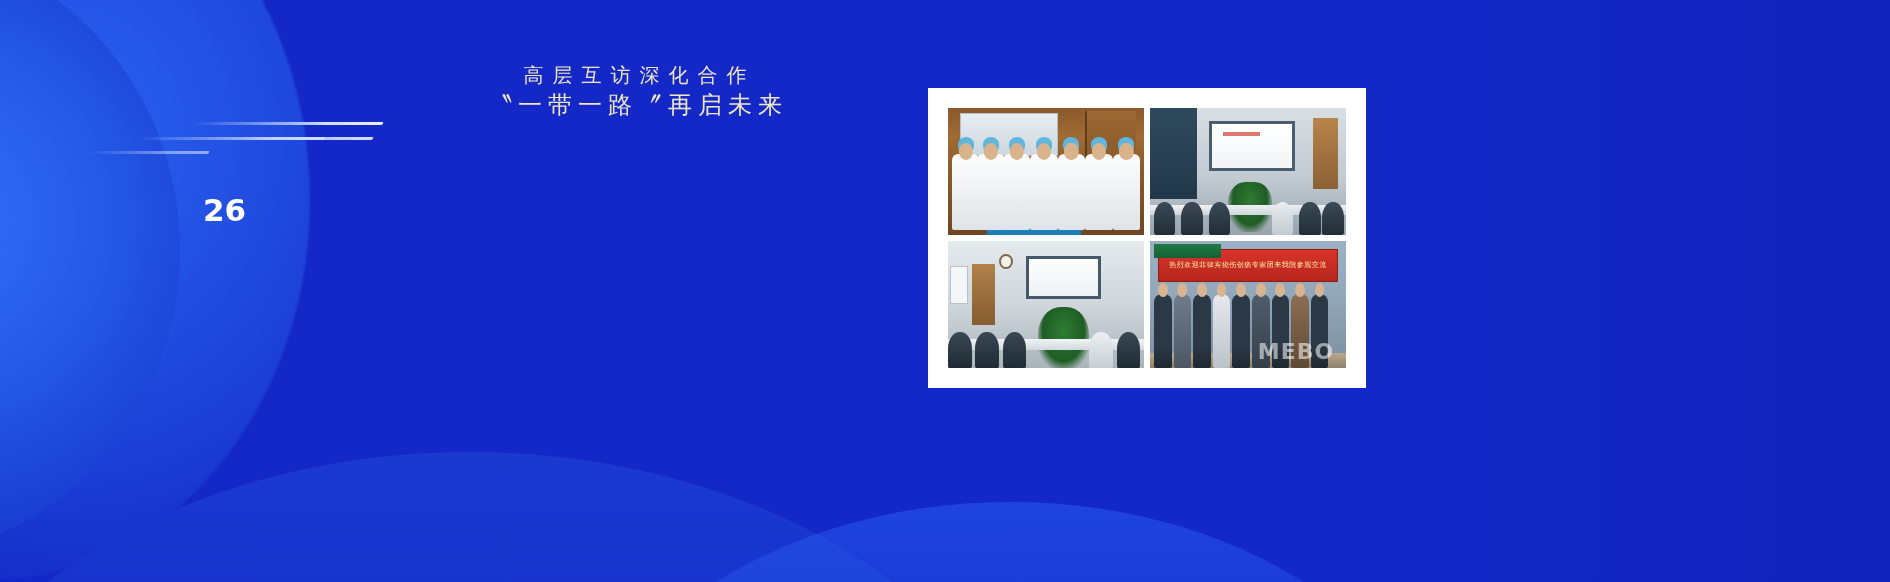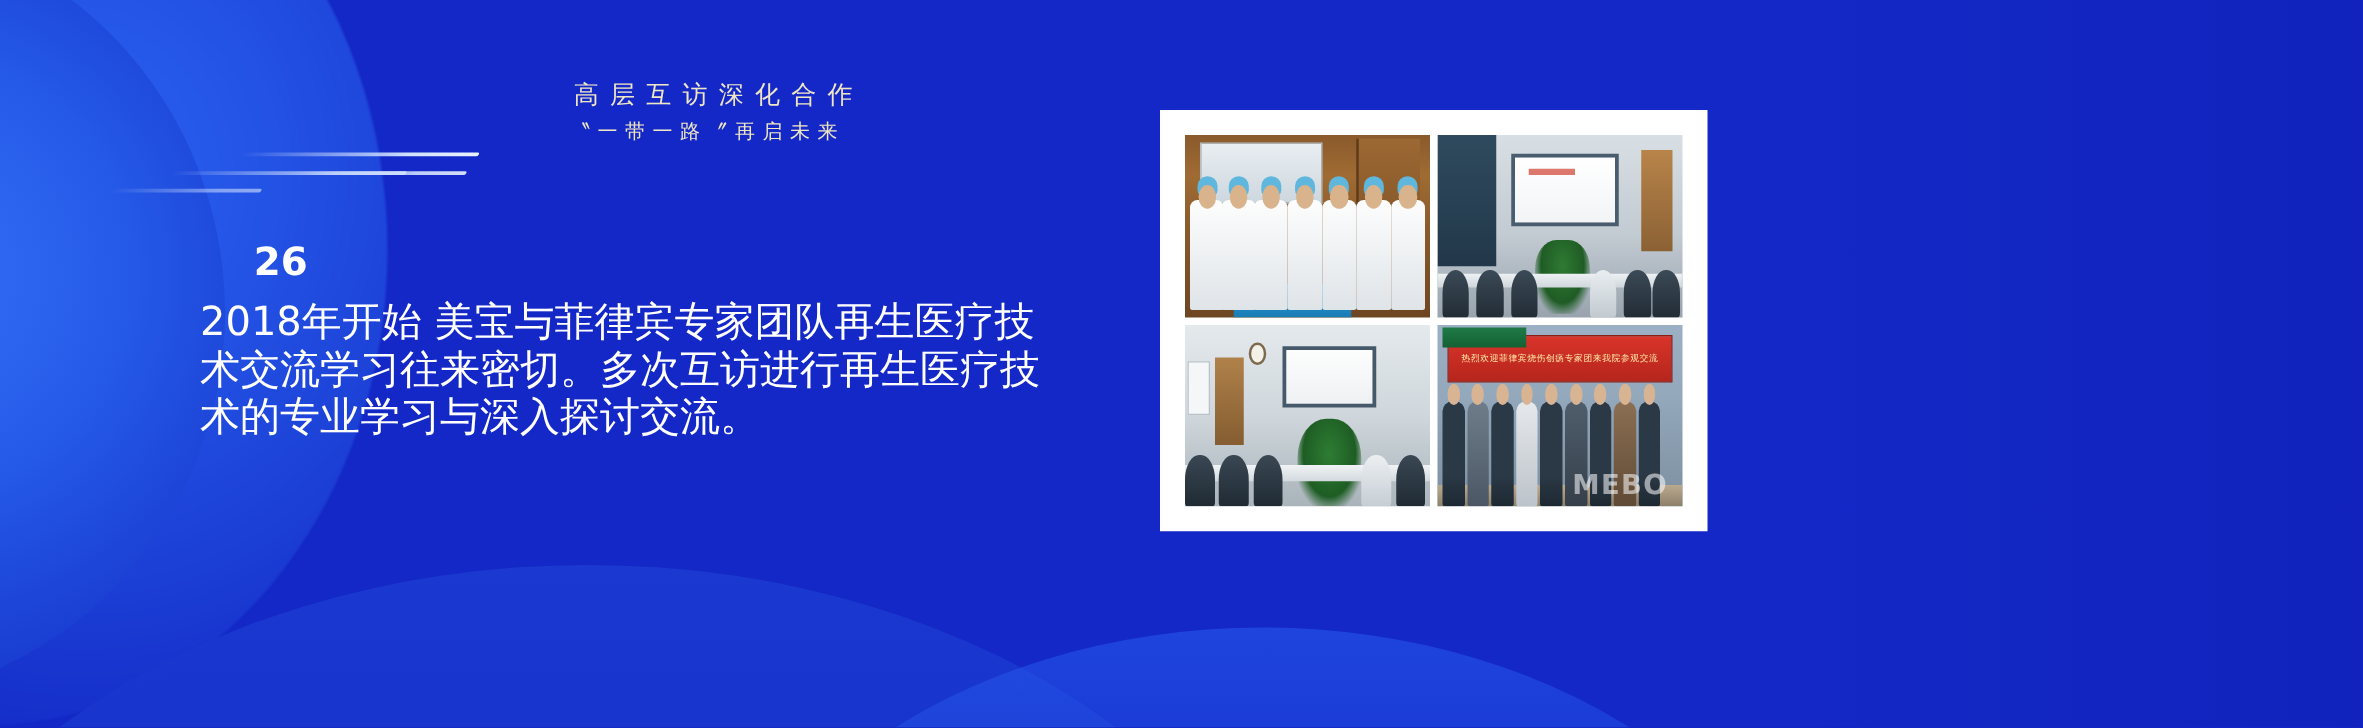--- a/index.html
+++ b/index.html
@@ -67,45 +67,45 @@
     transform:skewX(-28deg);
     border-radius:2px;
   }
   .deco-lines i:nth-child(1){ left:148px; top:4px;  width:190px; }
   .deco-lines i:nth-child(2){ left:92px;  top:19px; width:188px; opacity:.85;}
   .deco-lines i:nth-child(3){ left:196px; top:19px; width:132px; opacity:.9;}
   .deco-lines i:nth-child(4){ left:44px;  top:33px; width:120px; opacity:.55;}
 
   .subtitle {
     position:absolute; left:450px; top:60px;
-    width:370px; 
+    width:370px; text-align:center;
     color:#efe6c6;
     font-family:"DejaVu Sans","Liberation Sans",sans-serif;
   }
   .subtitle .l1 { font-size:20px; letter-spacing:9px; line-height:30px; text-indent:9px;}
-  .subtitle .l2 { font-size:16px; letter-spacing:6px; line-height:30px; text-indent:6px;}
+  .subtitle .l2 { font-size:24px; letter-spacing:6px; line-height:30px; text-indent:6px;}
 
   
   .num {
     position:absolute; left:203px; top:192px;
     font-size:31px; font-weight:700; color:#ffffff;
     font-family:"DejaVu Sans","Liberation Sans",sans-serif;
   }
   .para {
     position:absolute; left:160px; top:238px;
     width:690px;
     font-size:32px; line-height:38px;
     color:#ffffff; letter-spacing:0px;
     font-family:"DejaVu Sans","Liberation Sans",sans-serif;
   }
 
   
   .photo-grid {
     position:absolute; left:928px; top:88px;
-    width:438px; height:337px;
+    width:438px; height:300px;
     background:#ffffff;
     padding:20px;
     display:grid;
     grid-template-columns:1fr 1fr;
     grid-template-rows:1fr 1fr;
     gap:6px;
   }
   .photo { position:relative; overflow:hidden; background:#9aa7b4; }
 
   
@@ -282,21 +282,20 @@
   </div>
 
 
   <div class="subtitle">
     <div class="l1">高层互访深化合作</div>
     <div class="l2">〝一带一路〞再启未来</div>
   </div>
 
   <div class="num">26</div>
 
-  <div class="para">2018年开始  美宝与菲律宾专家团队再生医疗技术交流学习往来密切。多次互访进行再生医疗技术的专业学习与深入探讨交流。</div>
 
   <div class="photo-grid">
 
     <div class="photo p1">
       <div class="wall"></div>
       <div class="door"></div>
       <div class="bed"></div>
       <div class="coat c1"></div>
         <div class="coat c2"></div>
         <div class="coat c3"></div>

